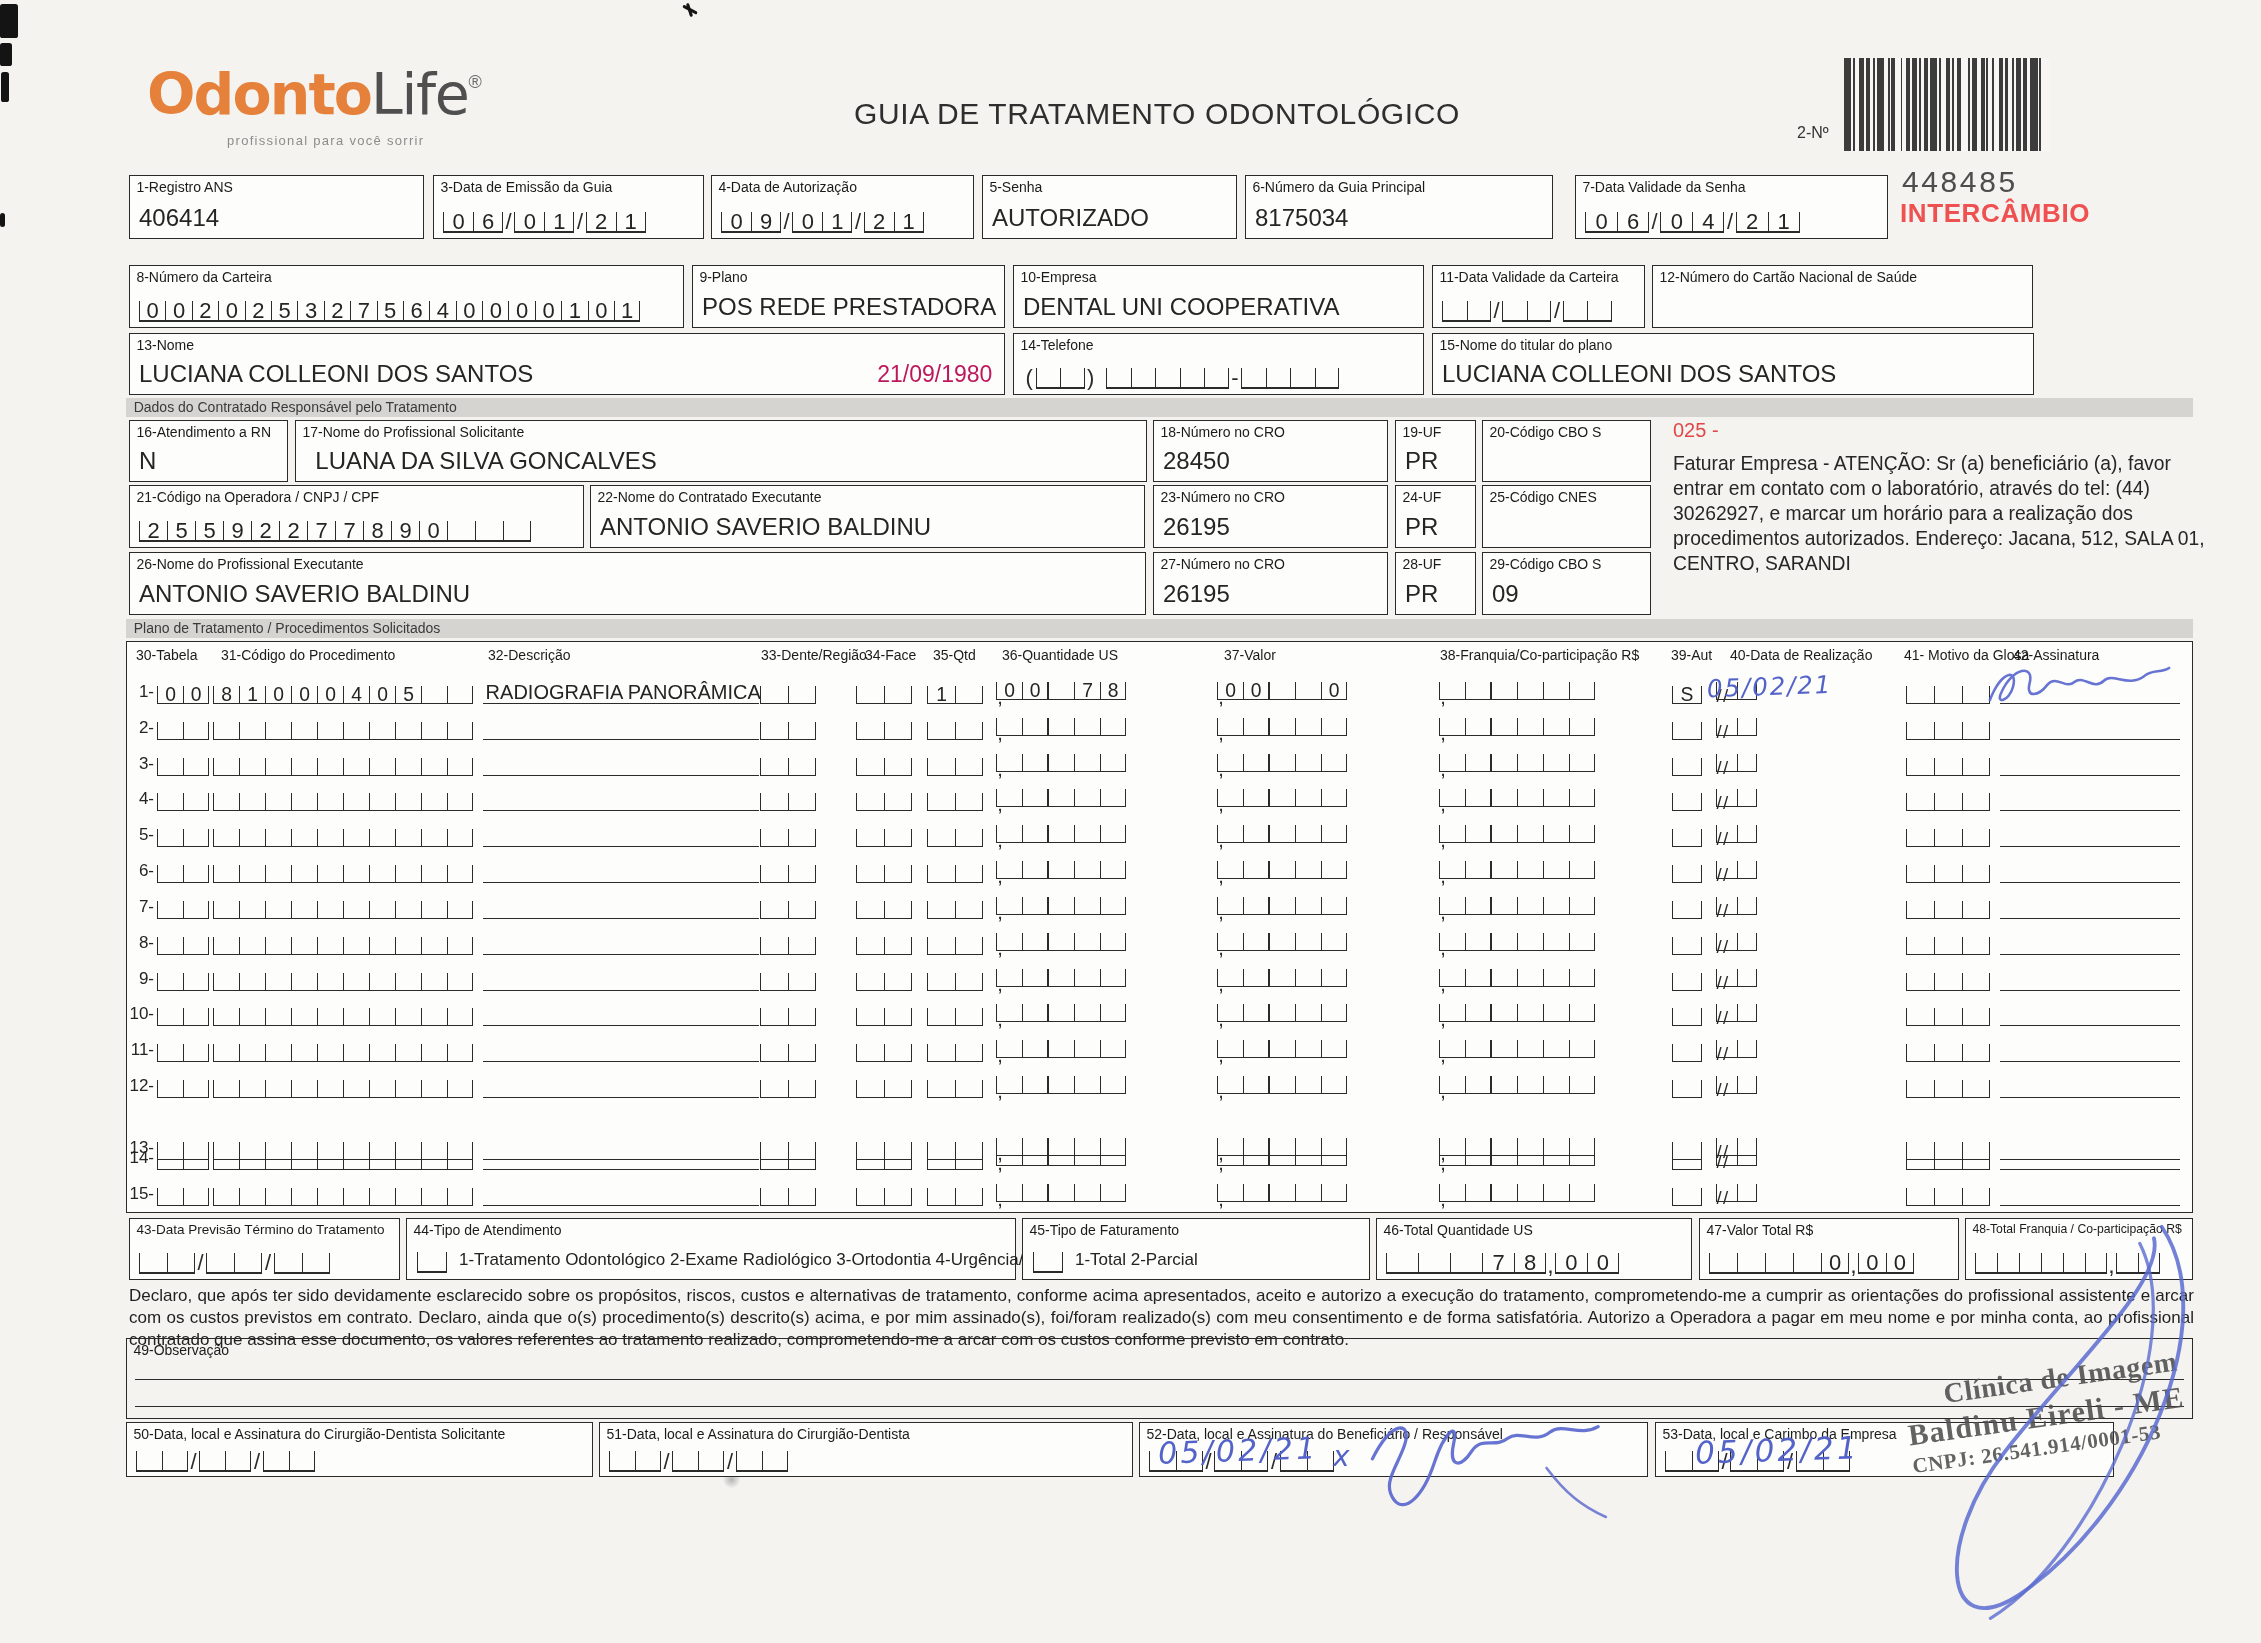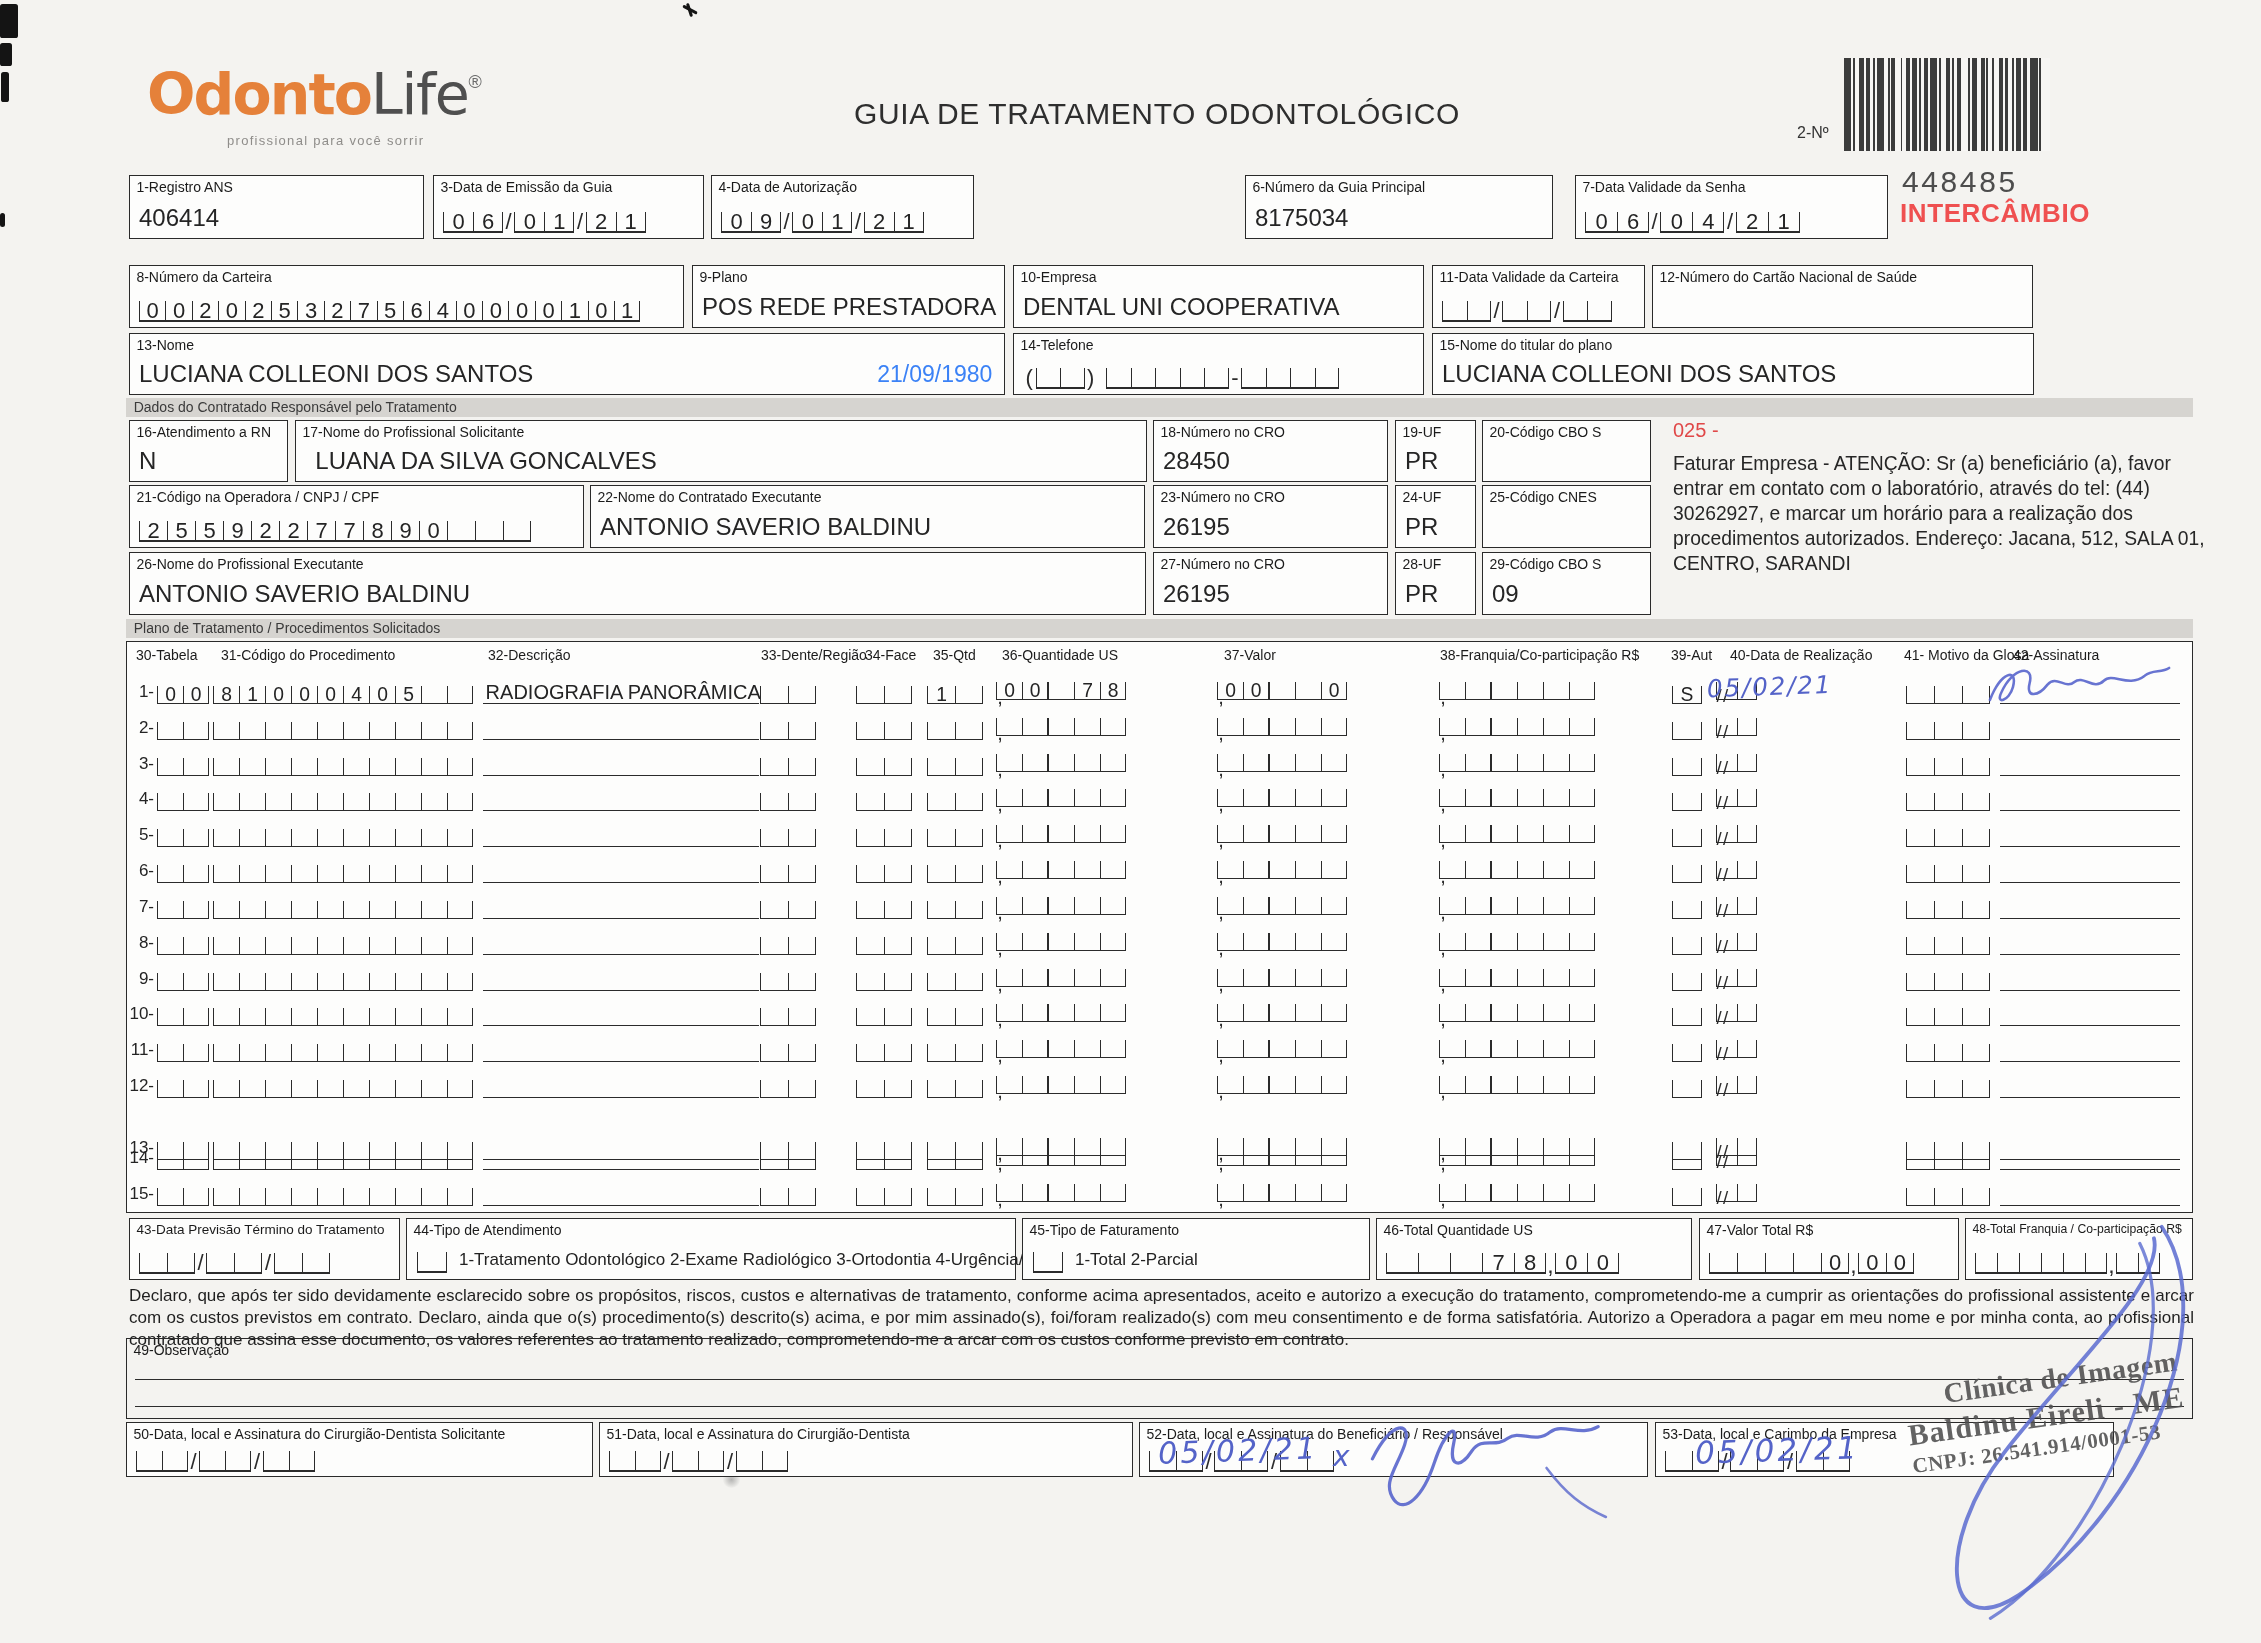--- a/index.html
+++ b/index.html
@@ -1,21 +1,21 @@
 <!DOCTYPE html>
 <html style="font-size:10.3px"><head>
 <meta charset="utf-8">
 <style>
   html,body{margin:0;padding:0;background:#e9e8e6;}
   .page{position:relative;width:2261px;height:1643px;background:#f4f3f0;overflow:hidden;
         font-family:"Liberation Sans",sans-serif;color:#222;}
   .bx{position:absolute;background:#fdfdfc;border:1.9px solid #2a2a2a;box-sizing:border-box;}
   .lb{position:absolute;top:2.6px;left:6.4px;font-size:14px;color:#1b1b1b;white-space:nowrap;}
   .bigval{position:absolute;left:9px;bottom:5.8px;font-size:24px;color:#252525;white-space:nowrap;}
-  .birth{position:absolute;right:11.6px;bottom:5.8px;font-size:23px;color:#3b82f6;}
+  .birth{position:absolute;right:11.6px;bottom:5.8px;font-size:23px;color:#be185d;}
   .secbar{position:absolute;left:126px;width:2067px;height:19.3px;background:#d6d4d0;color:#3a3a3a;
           font-size:14px;line-height:19.3px;padding-left:7.7px;box-sizing:border-box;}
   .cw{position:absolute;left:9px;bottom:5.2px;}
   .comb{display:flex;align-items:flex-end;}
   .dcomb{display:flex;align-items:flex-end;}
   .cc{box-sizing:border-box;width:26px;height:21px;border-left:1.9px solid #2b2b2b;border-bottom:2.6px solid #2b2b2b;
       font-size:22px;line-height:19.3px;text-align:center;color:#242424;}
   .comb .cc:last-child{border-right:1.9px solid #2b2b2b;}
   .dsep{font-size:22px;line-height:20.6px;padding:0 2.6px;color:#2b2b2b;}
   .money{display:flex;align-items:flex-end;}
@@ -192,20 +192,24 @@
             <span class="cc" style="width: 30px;">1</span>
           </span>
           <span class="dsep">/</span>
           <span class="comb">
             <span class="cc" style="width: 30px;">2</span>
             <span class="cc" style="width: 30px;">1</span>
           </span>
         </span>
       </span>
   </div>
+  <div class="bx" style="left:982px;top:175px;width:255px;height:64px;">
+    <span class="lb">5-Senha</span>
+    <span class="bigval">AUTORIZADO</span>
+  </div>
   <div class="bx" style="left:1245px;top:175px;width:308px;height:64px;">
     <span class="lb">6-Número da Guia Principal</span>
     <span class="bigval">8175034</span>
   </div>
   <div class="bx" style="left:1575px;top:175px;width:313px;height:64px;">
     <span class="lb">7-Data Validade da Senha</span>
     <span class="cw">
         <span class="dcomb">
           <span class="comb">
             <span class="cc" style="width: 32px;">0</span>

